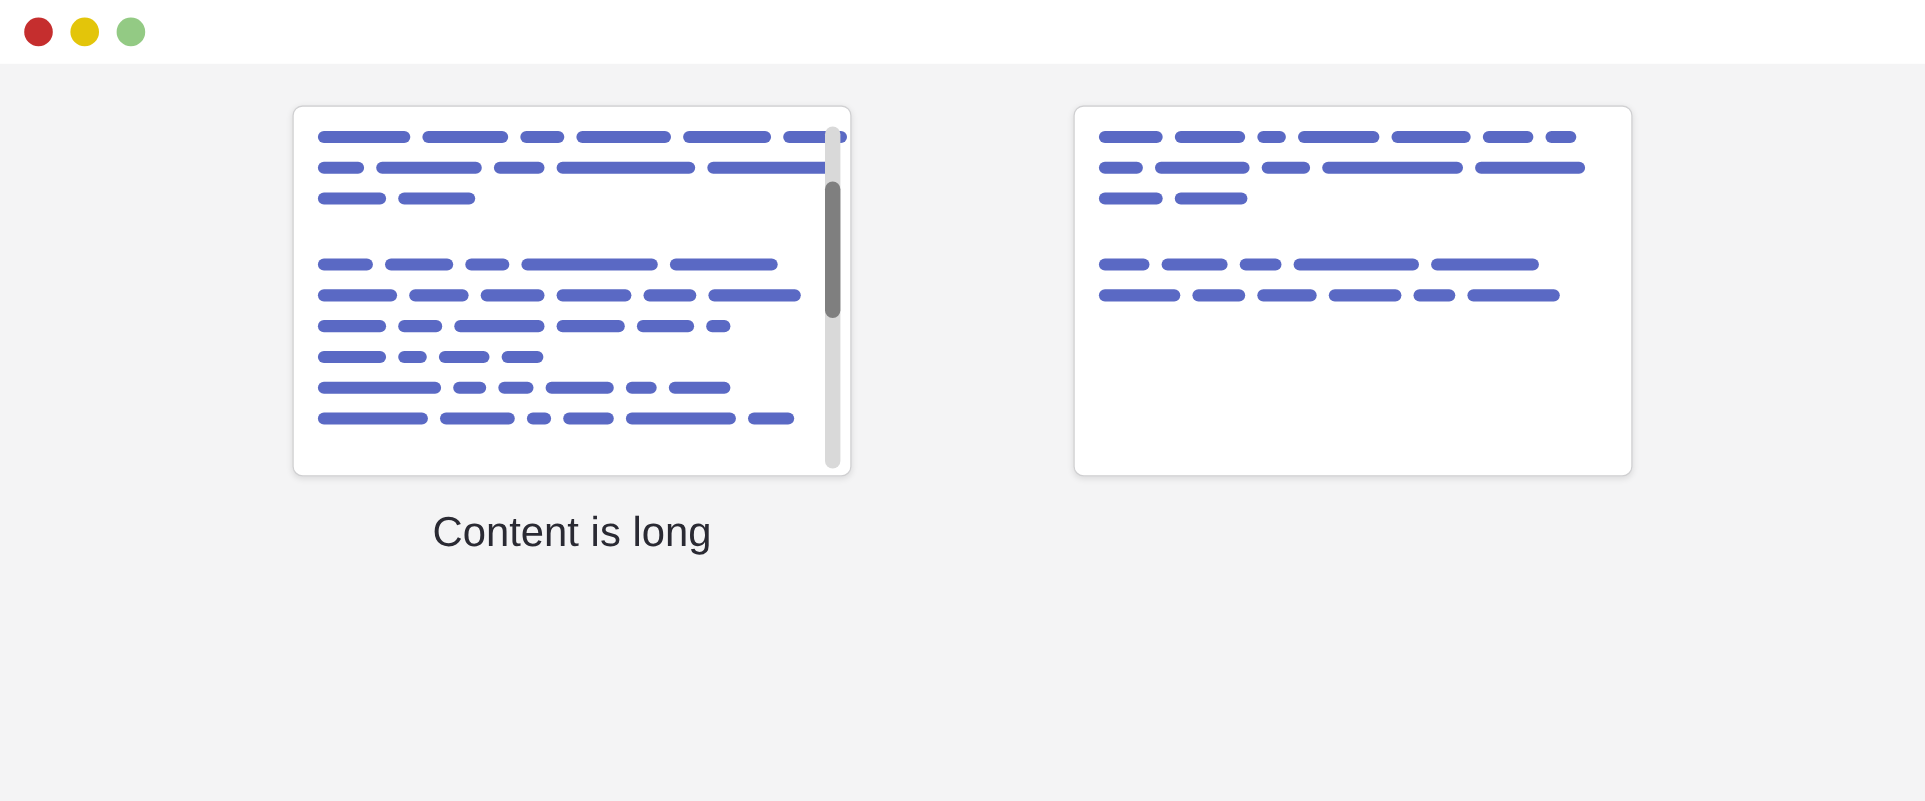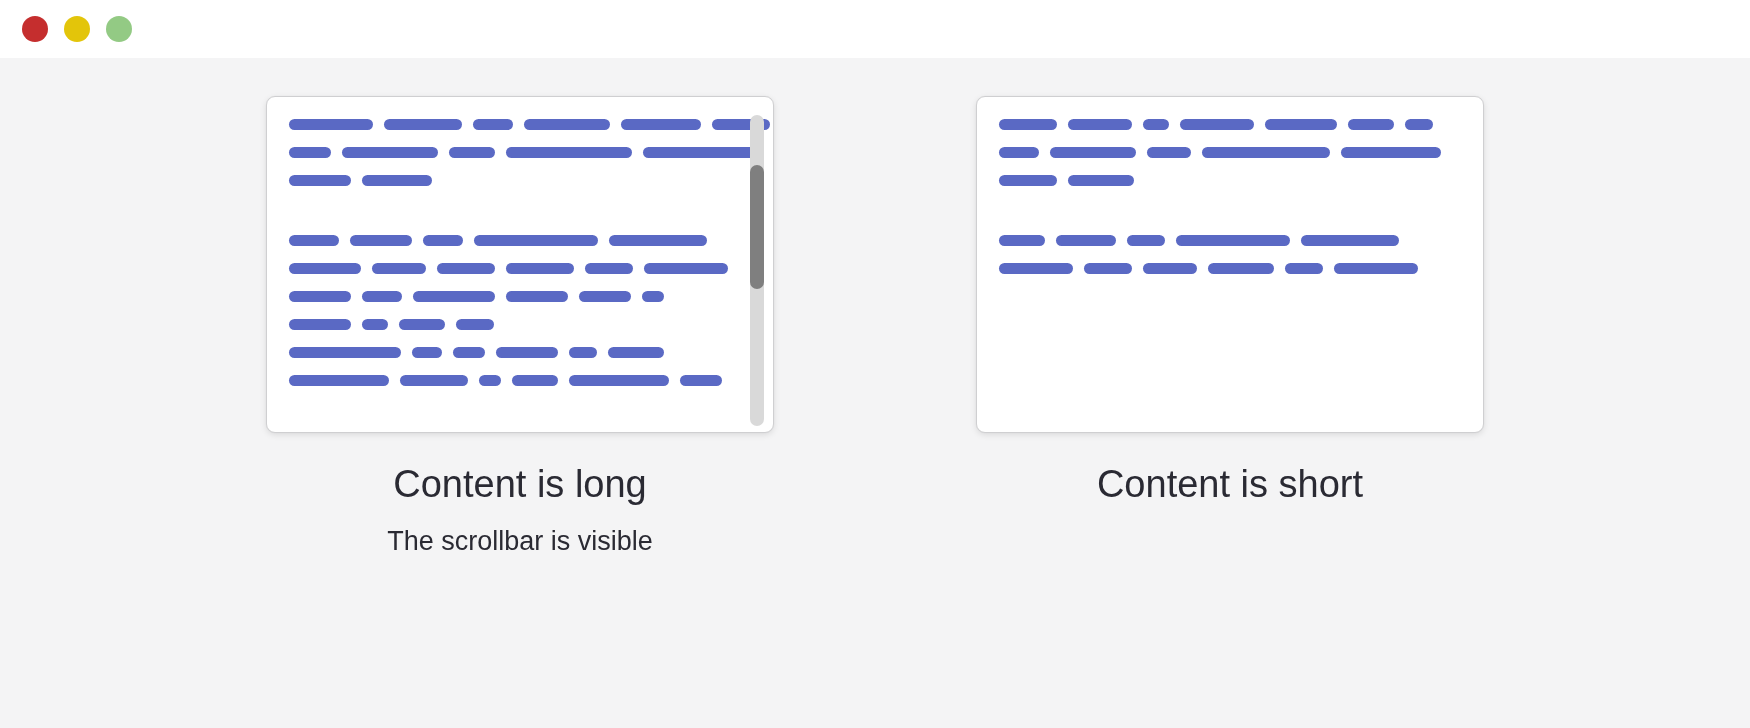--- a/index.html
+++ b/index.html
@@ -232,21 +232,20 @@
               <span class="word" style="width: 46px; background: rgb(90, 105, 196);"></span>
               <span class="word" style="width: 100px; background: rgb(90, 105, 196);"></span>
               <span class="word" style="width: 42px; background: rgb(90, 105, 196);"></span>
             </div>
           </div>
         <div class="scrollbar" style="background: rgb(217, 217, 217);">
           <div class="scroll-thumb" style="background: rgb(127, 127, 127); top: 16%; height: 40%;"></div>
         </div>
       </div>
       <div class="caption-title">Content is long</div>
-      <div class="caption-sub">The scrollbar is visible</div>
     </div>
 
     <div class="panel">
       <div class="card">
         <div class="card-inner">
             <div class="line">
               <span class="word" style="width: 58px; background: rgb(90, 105, 196);"></span>
               <span class="word" style="width: 64px; background: rgb(90, 105, 196);"></span>
               <span class="word" style="width: 26px; background: rgb(90, 105, 196);"></span>
               <span class="word" style="width: 74px; background: rgb(90, 105, 196);"></span>
@@ -275,17 +274,16 @@
             <div class="line">
               <span class="word" style="width: 74px; background: rgb(90, 105, 196);"></span>
               <span class="word" style="width: 48px; background: rgb(90, 105, 196);"></span>
               <span class="word" style="width: 54px; background: rgb(90, 105, 196);"></span>
               <span class="word" style="width: 66px; background: rgb(90, 105, 196);"></span>
               <span class="word" style="width: 38px; background: rgb(90, 105, 196);"></span>
               <span class="word" style="width: 84px; background: rgb(90, 105, 196);"></span>
             </div>
           </div>
       </div>
-      <div class="caption-title">Content is short</div>
     </div>
 
   </div>
 </div>
 
 </body></html>

